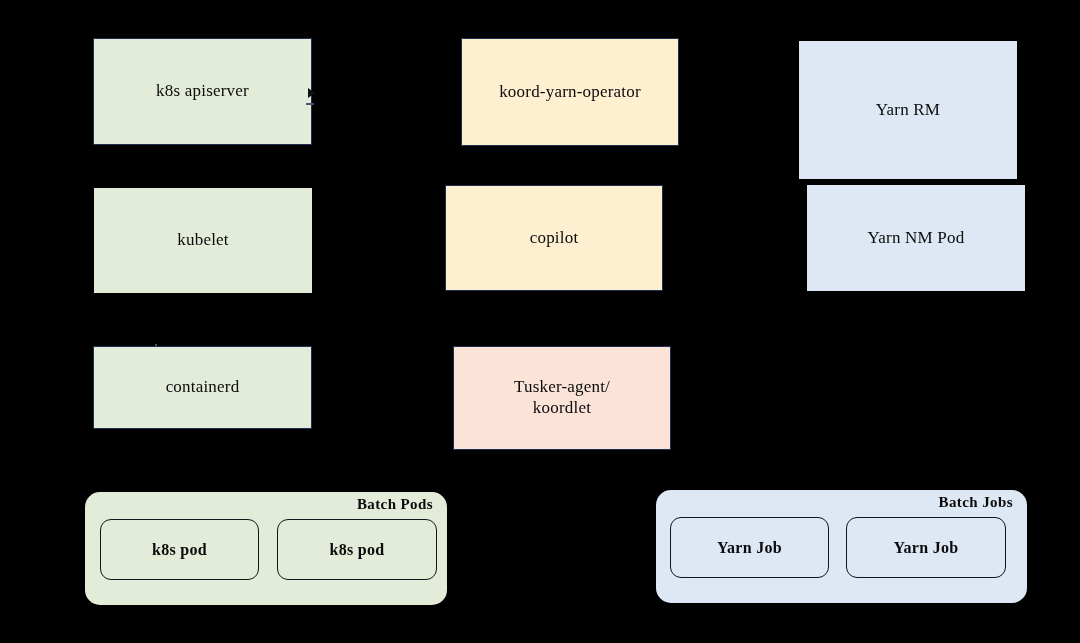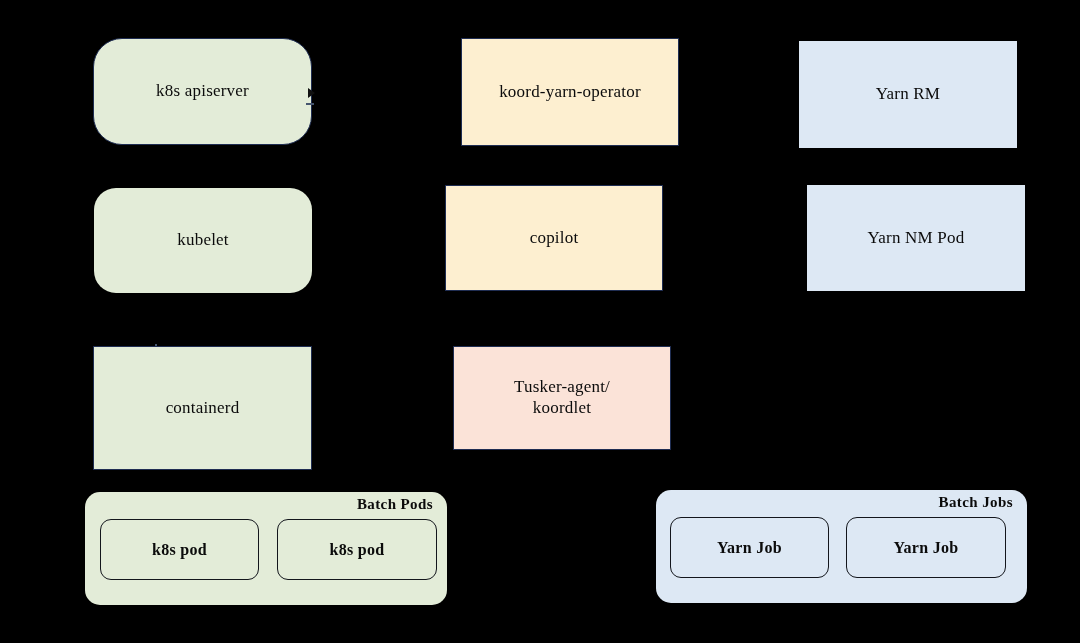--- a/index.html
+++ b/index.html
@@ -81,50 +81,50 @@
     border-top: 5px solid transparent;
     border-bottom: 5px solid transparent;
     border-left: 7px solid #111111;
   }
 </style>
 </head>
 <body>
 
 <div id="canvas">
 
-  <div class="node fill-green bordered" style="left:93px; top:38px; width:219px; height:107px;border-radius:29px;">
+  <div class="node fill-green bordered" style="left:93px; top:38px; width:219px; height:107px;">
     <span>k8s apiserver</span>
   </div>
 
   <div class="arrow-tick" style="left:308px; top:88px;"></div>
   <div class="stub" style="left:306px; top:103px; width:8px; height:2px;"></div>
 
   <div class="node fill-yellow bordered" style="left:445px; top:38px; width:218px; height:108px;margin-left:16px;">
     <span>koord-yarn-operator</span>
   </div>
 
-  <div class="node fill-blue borderless" style="left:799px; top:41px; width:218px; height:107px;">
+  <div class="node fill-blue borderless" style="left:799px; top:41px; width:218px; height:138px;">
     <span>Yarn RM</span>
   </div>
 
-  <div class="node fill-green borderless" style="left:94px; top:188px; width:218px; height:105px;border-radius:22px;">
+  <div class="node fill-green borderless" style="left:94px; top:188px; width:218px; height:105px;">
     <span>kubelet</span>
   </div>
 
   <div class="node fill-yellow bordered" style="left:445px; top:185px; width:218px; height:106px;">
     <span>copilot</span>
   </div>
 
   <div class="node fill-blue borderless" style="left:799px; top:185px; width:218px; height:106px;margin-left:8px;">
     <span>Yarn NM Pod</span>
   </div>
 
   <div class="stub" style="left:155px; top:344px; width:2px; height:8px;"></div>
 
-  <div class="node fill-green bordered" style="left:93px; top:346px; width:219px; height:124px;">
+  <div class="node fill-green bordered" style="left:93px; top:346px; width:219px; height:83px;">
     <span>containerd</span>
   </div>
 
   <div class="node fill-pink bordered" style="left:445px; top:346px; width:218px; height:104px;margin-left:8px;">
     <span>Tusker-agent/
 koordlet</span>
   </div>
 
   <div class="group fill-green" style="left:85px; top:492px; width:362px; height:113px;">
     <div class="group-label">Batch Pods</div>

